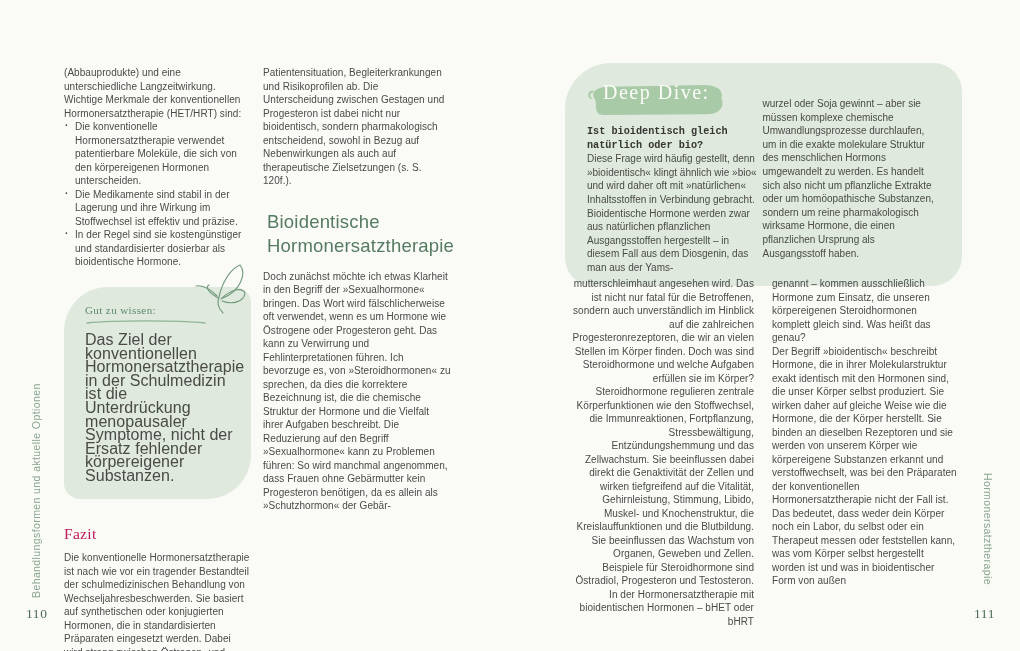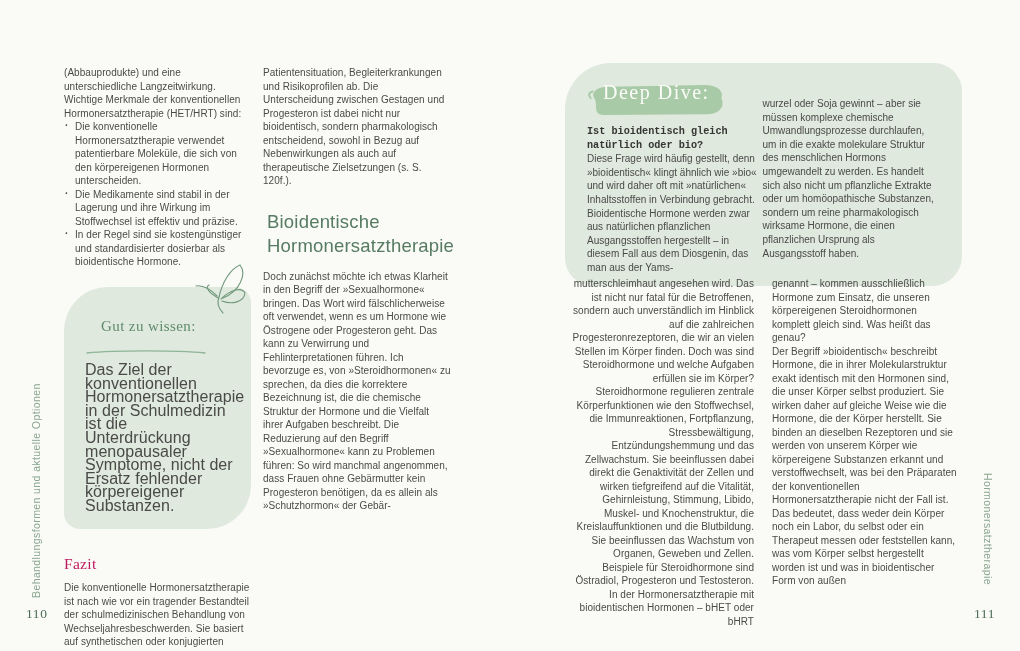--- a/index.html
+++ b/index.html
@@ -27,21 +27,21 @@
   .fazit-heading{font-size:15.5px;color:#be185d;margin:0;margin-top:28px;letter-spacing:.3px;}
   .fazit-heading + p{margin-top:11px;}
   .chapter-heading + p{margin-top:12px;}
   .sub-heading + p{margin-top:11px;}
   
   .info-box{
     position:relative;margin-top:18px;background:#dfe9de;
     border-radius:44px 16px 44px 16px;
     padding:17px 16px 16px 21px;box-sizing:border-box;
   }
-  .info-title{font-size:15px;color:#5e8a6b;letter-spacing:.4px;margin:16px;}
+  .info-title{font-size:11px;color:#5e8a6b;letter-spacing:.4px;margin:0;}
   .info-underline{margin:2px 0 8px 0;line-height:0;}
   .info-body{font-size:16px;line-height:13.6px;margin:0;color:#4a4a47;}
   .butterfly{position:absolute;top:-28px;right:4px;}
   
   .deep-dive{
     position:absolute;left:565px;top:63px;width:397px;height:223px;
     background:#dfe9de;border-radius:46px 28px 30px 28px;
     box-sizing:border-box;padding:20px 24px 14px 22px;
     display:flex;gap:0;
   }

